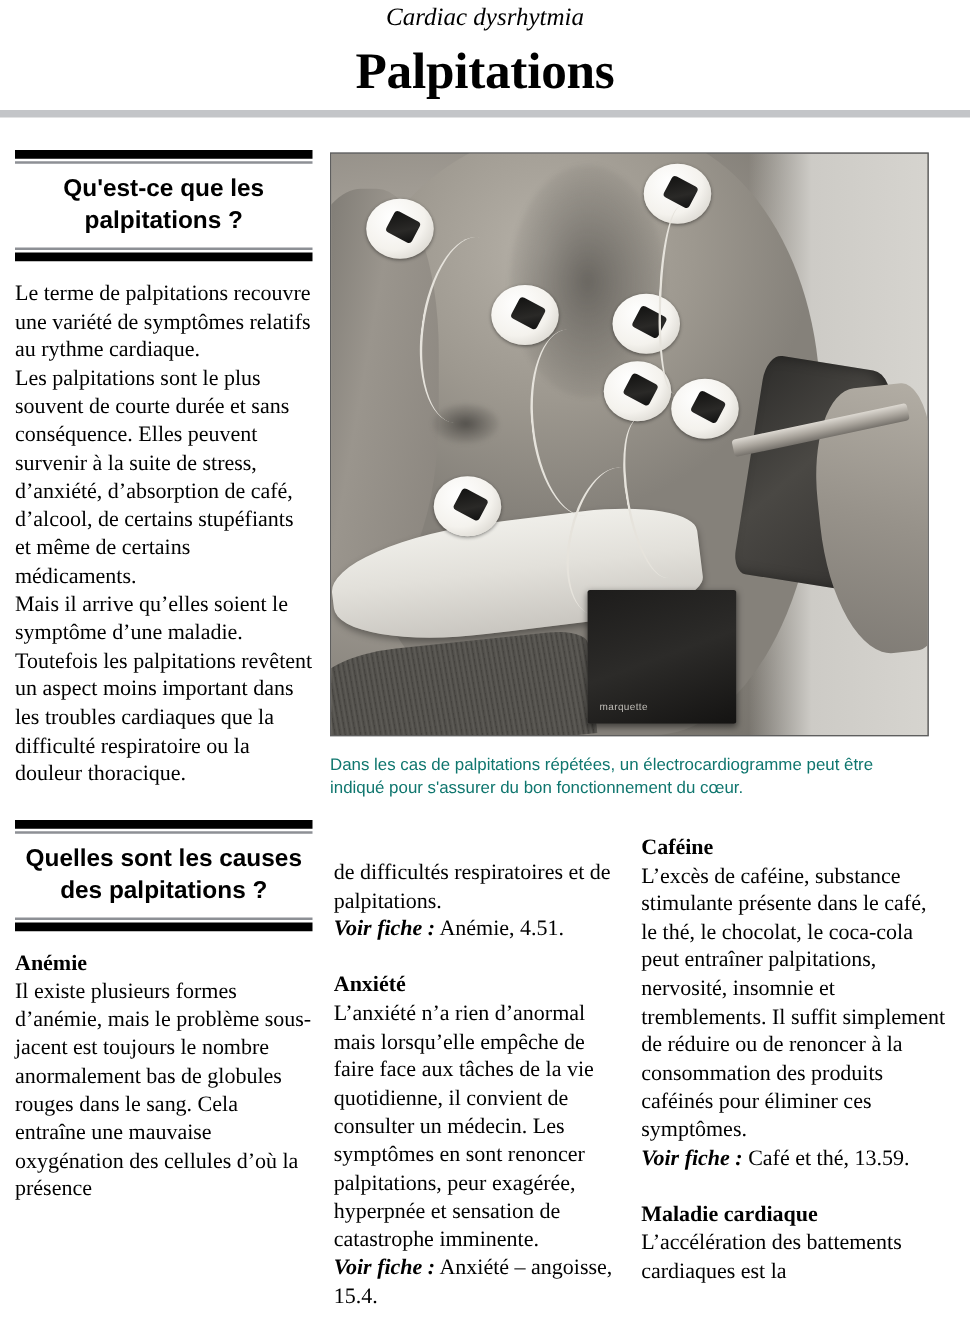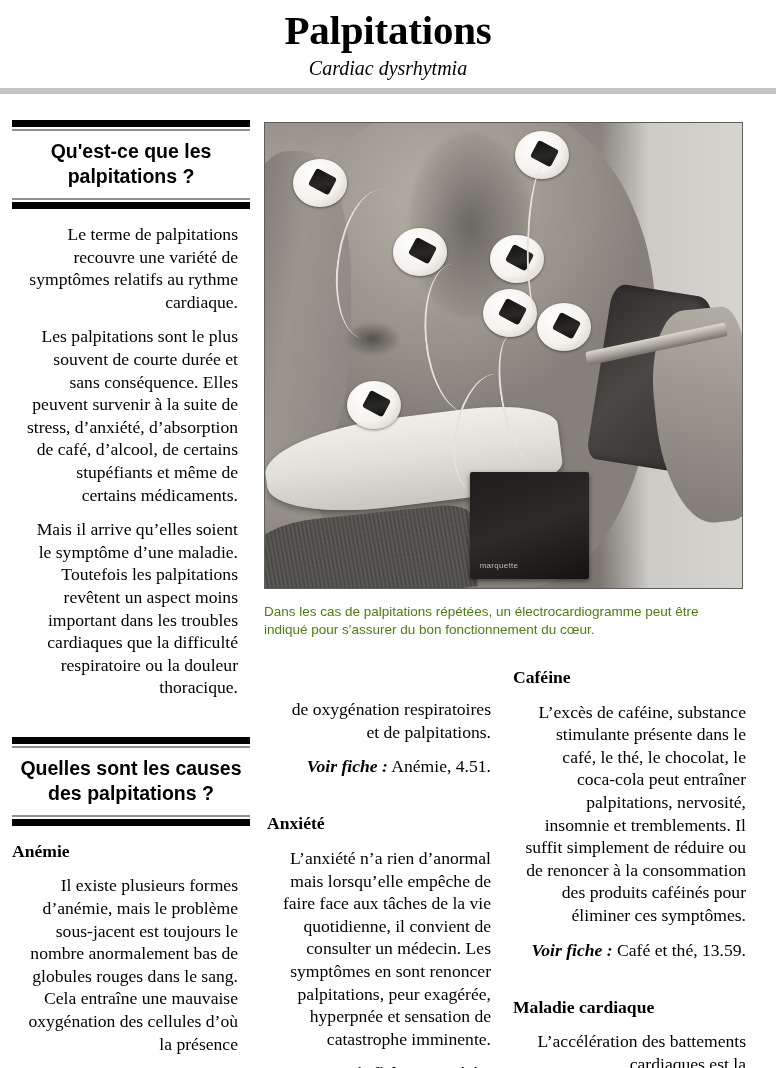--- a/index.html
+++ b/index.html
@@ -80,22 +80,22 @@
     font-family: "Liberation Sans", "DejaVu Sans", sans-serif;
     font-weight: bold;
     font-size: 19.5px;
     line-height: 25px;
     text-align: center;
     padding: 8px 0 9px 0;
   }
 
   
   p.body {
-    margin: 12px;
-    text-align: right;
+    margin: 0;
+    text-align: left;
     hyphens: none;
   }
   .sub-head {
     font-weight: bold;
     font-size: 17.6px;
     line-height: 22.6px;
     margin: 0;
   }
   .voir {
     font-weight: bold;
@@ -245,29 +245,29 @@
     background: transparent;
     border-left: 2px solid #e6e3dc;
     border-radius: 50%;
   }
   #photo-caption {
     font-family: "Liberation Sans", "DejaVu Sans", sans-serif;
     font-size: 13.5px;
     line-height: 18px;
     margin-top: 14px;
     width: 474px;
-    color: #4d7c0f;
+    color: #0f766e;
   }
 </style>
 </head>
 <body>
 
 <div id="header">
+  <div id="doc-subtitle">Cardiac dysrhytmia</div>
   <div id="doc-title">Palpitations</div>
-  <div id="doc-subtitle">Cardiac dysrhytmia</div>
 </div>
 <div id="header-rule"></div>
 
 <div id="col-left" class="col">
 
   <div class="sec-head">
     <div class="rule-thick"></div>
     <div class="rule-thin"></div>
     <div class="sec-head-text">Qu'est-ce que les palpitations ?</div>
     <div class="rule-thin-top"></div>
@@ -321,21 +321,21 @@
     <div class="lead" style="left:190px; top:250px; width:60px;  height:120px; transform:rotate(12deg);"></div>
 
     <div class="ph-box">
       <span class="ph-box-label">marquette</span>
     </div>
   </div>
   <figcaption id="photo-caption">Dans les cas de palpitations répétées, un électrocardiogramme peut être indiqué pour s'assurer du bon fonctionnement du cœur.</figcaption>
 </figure>
 
 <div id="col-mid" class="col">
-  <p class="body">de oxygénation respiratoires et de palpitations.</p>
+  <p class="body">de difficultés respiratoires et de palpitations.</p>
   <p class="body"><span class="voir">Voir fiche :</span> <span>Anémie, 4.51.</span></p>
 
   <div class="gap"></div>
 
   <div class="sub-head">Anxiété</div>
   <p class="body">L’anxiété n’a rien d’anormal mais lorsqu’elle empêche de faire face aux tâches de la vie quotidienne, il convient de consulter un médecin. Les symptômes en sont renoncer palpitations, peur exagérée, hyperpnée et sensation de catastrophe imminente.</p>
   <p class="body"><span class="voir">Voir fiche :</span> <span>Anxiété – angoisse, 15.4.</span></p>
 </div>
 
 <div id="col-right" class="col">

